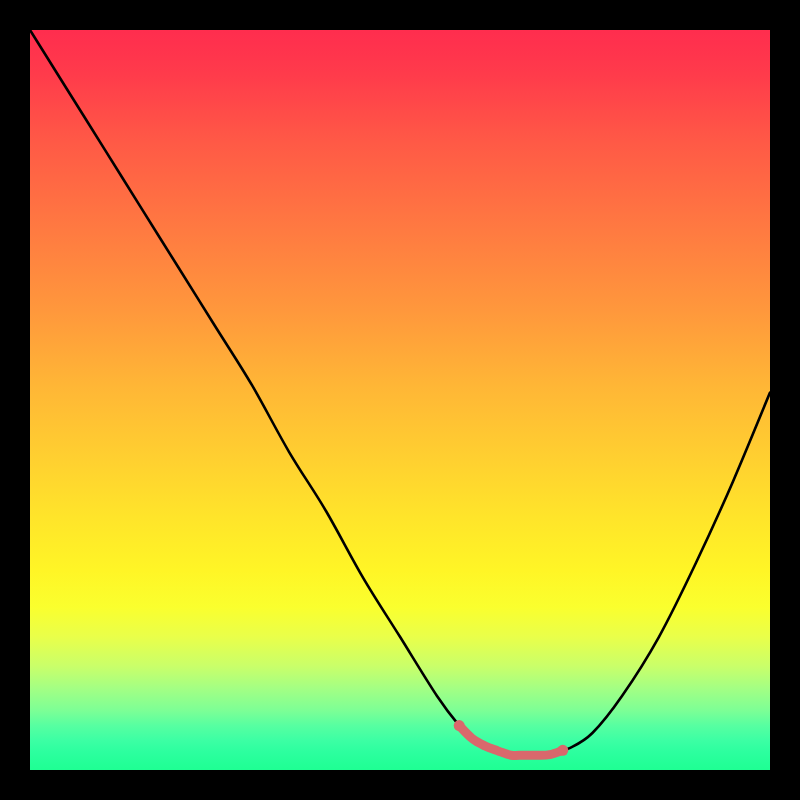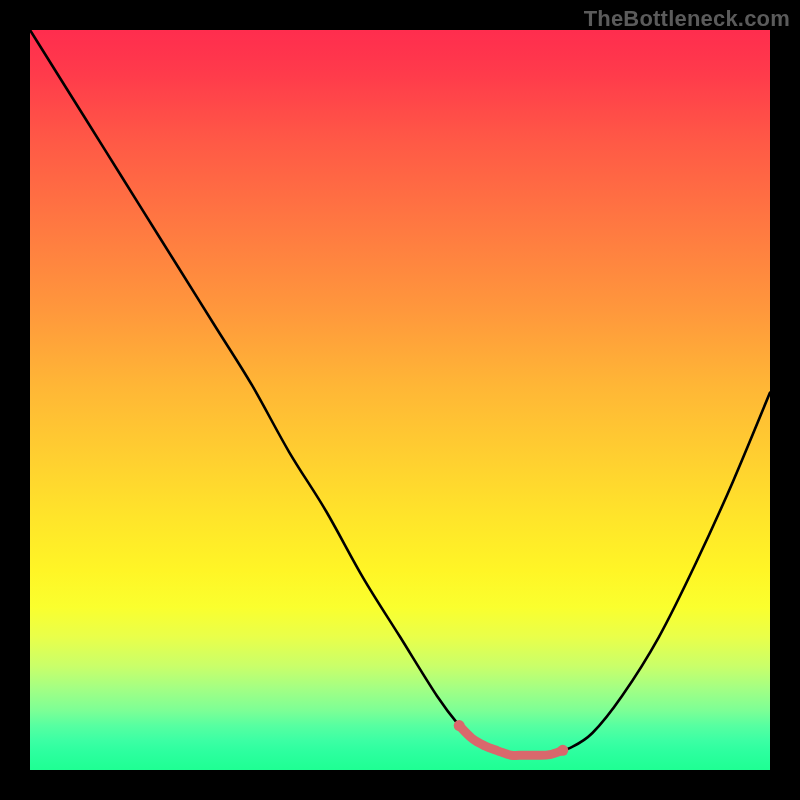--- a/index.html
+++ b/index.html
@@ -45,21 +45,20 @@
       #2dff9f 97.5%,
       #24ff98 99%,
       #1fff93 100%
     );
   }
   svg.curve { position: absolute; inset: 0; }
 </style>
 </head>
 <body>
 <div class="container">
-  <div class="watermark">TheBottleneck.com</div>
   <div class="plot">
     <div class="gradient"></div>
     <svg class="curve" viewBox="0 0 740 740" preserveAspectRatio="none">
       <path id="curve-path" fill="none" stroke="#000000" stroke-width="2.6" stroke-linecap="round" d="M 0.0 0.0 C 6.2 9.9, 24.7 39.5, 37.0 59.2 C 49.3 78.9, 61.7 98.7, 74.0 118.4 C 86.3 138.1, 98.7 157.9, 111.0 177.6 C 123.3 197.3, 135.7 217.1, 148.0 236.8 C 160.3 256.5, 172.7 276.3, 185.0 296.0 C 197.3 315.7, 209.7 334.2, 222.0 355.2 C 234.3 376.2, 246.7 400.8, 259.0 421.8 C 271.3 442.8, 283.7 460.0, 296.0 481.0 C 308.3 502.0, 320.7 526.6, 333.0 547.6 C 345.3 568.6, 357.7 587.1, 370.0 606.8 C 382.3 626.5, 397.1 651.2, 407.0 666.0 C 416.9 680.8, 423.0 688.2, 429.2 695.6 C 435.4 703.0, 439.1 706.7, 444.0 710.4 C 448.9 714.1, 452.6 715.3, 458.8 717.8 C 465.0 720.3, 473.6 724.0, 481.0 725.2 C 488.4 726.4, 497.0 725.2, 503.2 725.2 C 509.4 725.2, 511.8 726.4, 518.0 725.2 C 524.2 724.0, 532.8 721.5, 540.2 717.8 C 547.6 714.1, 553.8 711.6, 562.4 703.0 C 571.0 694.4, 580.9 682.0, 592.0 666.0 C 603.1 650.0, 616.7 629.0, 629.0 606.8 C 641.3 584.6, 653.7 558.7, 666.0 532.8 C 678.3 506.9, 690.7 479.8, 703.0 451.4 C 715.3 423.0, 733.8 377.4, 740.0 362.6"></path>
       <path id="marker-path" fill="none" stroke="#d9686c" stroke-width="9" stroke-linecap="round" d="M 429.2 695.6 C 431.4 697.8, 437.8 705.2, 442.2 708.5 C 446.5 711.9, 450.8 713.9, 455.1 716.0 C 459.4 718.0, 463.7 719.3, 468.0 720.9 C 472.4 722.4, 476.7 724.5, 481.0 725.2 C 485.3 725.9, 489.6 725.2, 493.9 725.2 C 498.3 725.2, 502.6 725.3, 506.9 725.2 C 511.2 725.1, 515.5 725.4, 519.9 724.6 C 524.2 723.8, 530.6 721.0, 532.8 720.3"></path>
       <circle id="marker-dot-left" r="5.5" fill="#d9686c" cx="429.2" cy="695.6"></circle>
       <circle id="marker-dot-right" r="5.5" fill="#d9686c" cx="532.8" cy="720.3"></circle>
     </svg>
   </div>
 </div>

